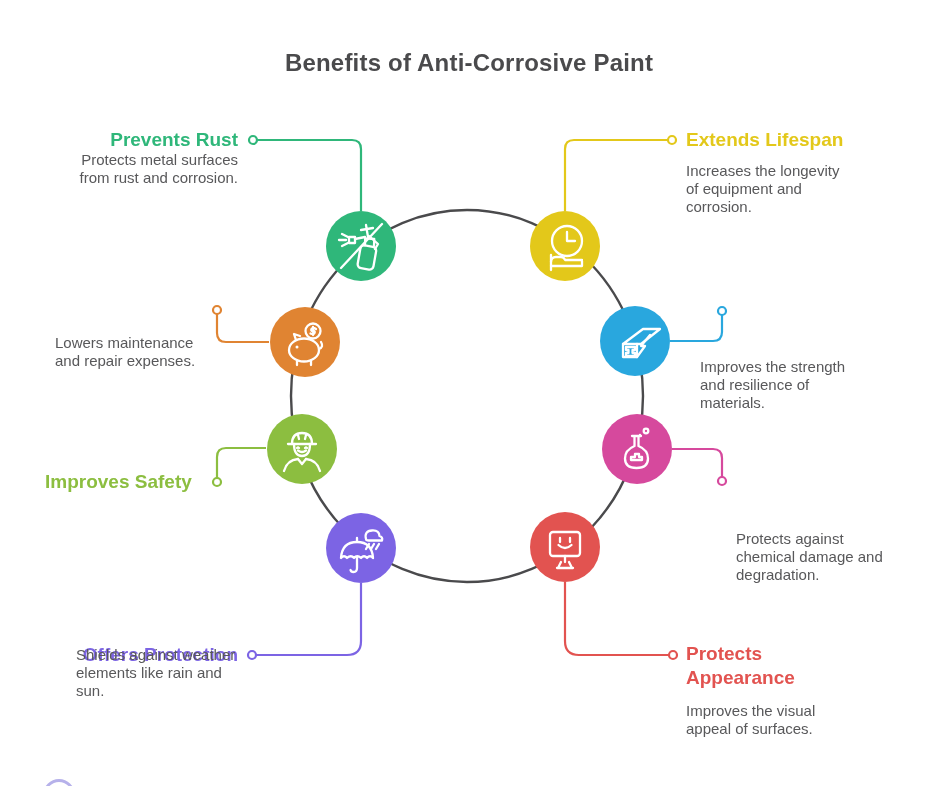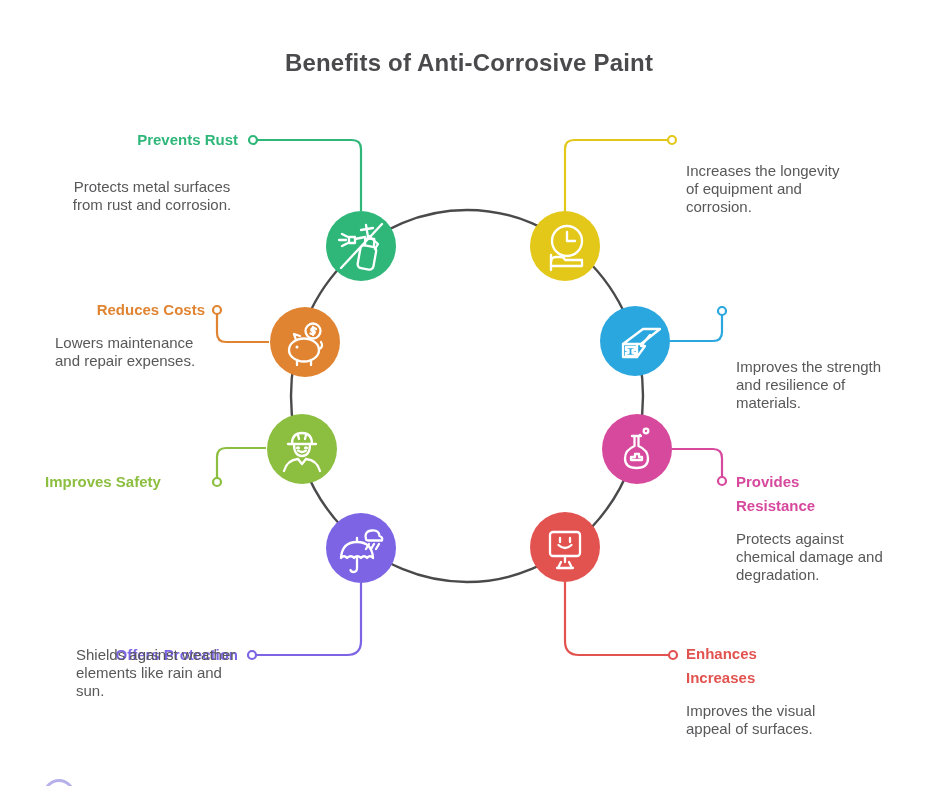--- a/index.html
+++ b/index.html
@@ -5,30 +5,30 @@
   html,body{margin:0;padding:0;background:#fff;}
   .canvas{position:relative;width:938px;height:786px;background:#fff;overflow:hidden;
           font-family:"Liberation Sans", sans-serif;}
   .title{position:absolute;left:0;top:49px;width:938px;margin:0;text-align:center;
          font-size:24px;font-weight:bold;letter-spacing:.2px;}
   .wires{position:absolute;left:0;top:0;}
   .node{position:absolute;width:70px;height:70px;border-radius:50%;}
   .glyph{position:absolute;left:0;top:0;width:70px;height:70px;}
   .glyph *{stroke:#fff;stroke-width:2.3;fill:none;stroke-linecap:round;stroke-linejoin:round;}
   .glyph .dotfill{fill:#fff;stroke:none;}
-  .blabel{position:absolute;font-size:15px;font-weight:bold;line-height:24px;}
+  .blabel{position:absolute;font-size:19px;font-weight:bold;line-height:24px;}
   .bdesc{position:absolute;font-size:15px;line-height:18px;color:#58585A;}
   .l1{left:60px;top:128px;width:178px;text-align:right}
-  .d1{left:66px;top:178px;width:172px;text-align:center}
+  .d1{left:66px;top:151px;width:172px;text-align:right}
   .l2{left:686px;top:128px;width:200px}
   .d2{left:686px;top:162px;width:168px}
   .l3{left:45px;top:298px;width:160px;text-align:right}
   .d3{left:55px;top:334px;width:150px;}
   .l4{left:736px;top:299px;width:112px}
-  .d4{left:736px;top:358px;width:155px}
+  .d4{left:700px;top:358px;width:155px}
   .l5{left:45px;top:470px;width:160px;text-align:left}
   .d5{left:77px;top:506px;width:128px;text-align:right}
   .l6{left:736px;top:470px;width:116px}
   .d6{left:736px;top:530px;width:155px}
   .l7{left:58px;top:643px;width:180px;text-align:right}
   .d7{left:76px;top:646px;width:164px;text-align:left}
   .l8{left:686px;top:642px;width:126px}
   .d8{left:686px;top:702px;width:142px}
   .n1{left:326px;top:211px}.n2{left:530px;top:211px}
   .n3{left:270px;top:307px}.n4{left:600px;top:306px}
@@ -159,32 +159,31 @@
       <path d="M30 26 V30 M40 26 V30"></path>
       <path d="M28.5 33 Q35 39 41.5 33"></path>
       <path d="M35 44 V50"></path>
       <path d="M31 50 L28 56 M39 50 L42 56 M27 56 H43"></path>
     </svg>
   </div>
 
   <div class="blabel l1" style="color: rgb(47, 183, 122);">Prevents Rust</div>
   <div class="bdesc d1">Protects metal surfaces from rust and corrosion.</div>
 
+  <div class="blabel l2" style="color: rgb(227, 200, 26);">Extends Lifespan</div>
   <div class="bdesc d2">Increases the longevity of equipment and corrosion.</div>
 
-  <div class="blabel l3" style="color: rgb(224, 132, 50);">Reduces Costs</div>
   <div class="bdesc d3">Lowers maintenance and repair expenses.</div>
 
   <div class="bdesc d4">Improves the strength and resilience of materials.</div>
 
   <div class="blabel l5" style="color: rgb(140, 190, 64);">Improves Safety</div>
 
-  <div class="blabel l6" style="color: rgb(214, 73, 157);">Provides Resistance</div>
   <div class="bdesc d6">Protects against chemical damage and degradation.</div>
 
   <div class="blabel l7" style="color: rgb(124, 100, 228);">Offers Protection</div>
   <div class="bdesc d7">Shields against weather elements like rain and sun.</div>
 
-  <div class="blabel l8" style="color: rgb(226, 83, 80);">Enhances Increases</div>
+  <div class="blabel l8" style="color: rgb(226, 83, 80);">Protects Appearance</div>
   <div class="bdesc d8">Improves the visual appeal of surfaces.</div>
 
   <div class="logo-fragment" style="border-color: rgb(182, 177, 234);"></div>
 </div>
 
 </body></html>

